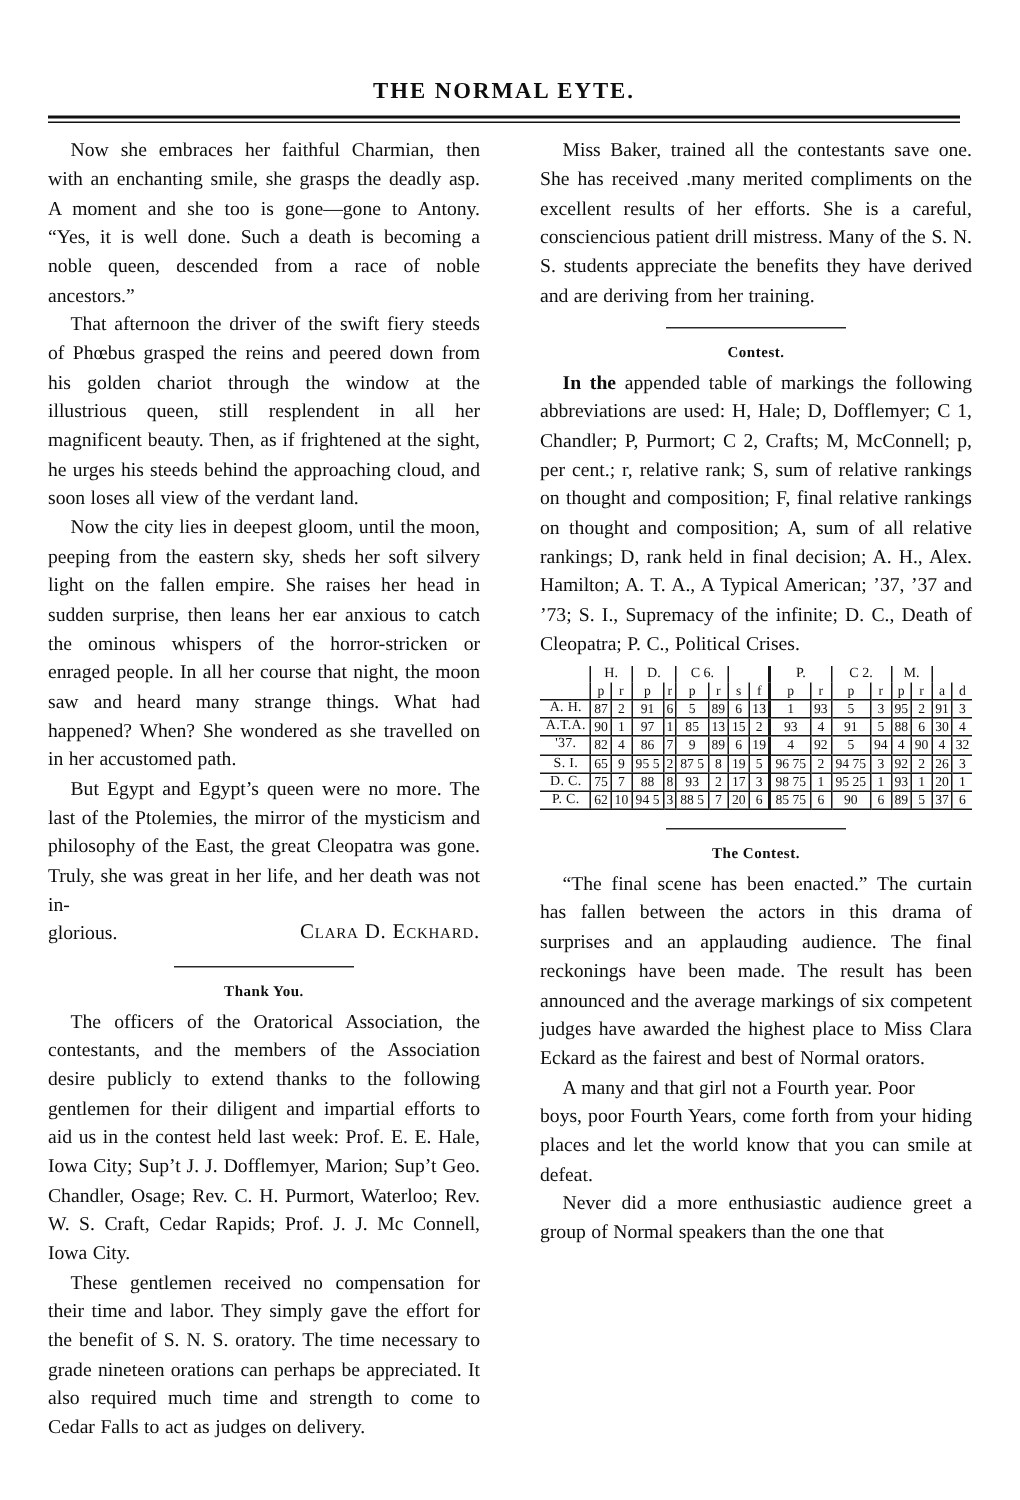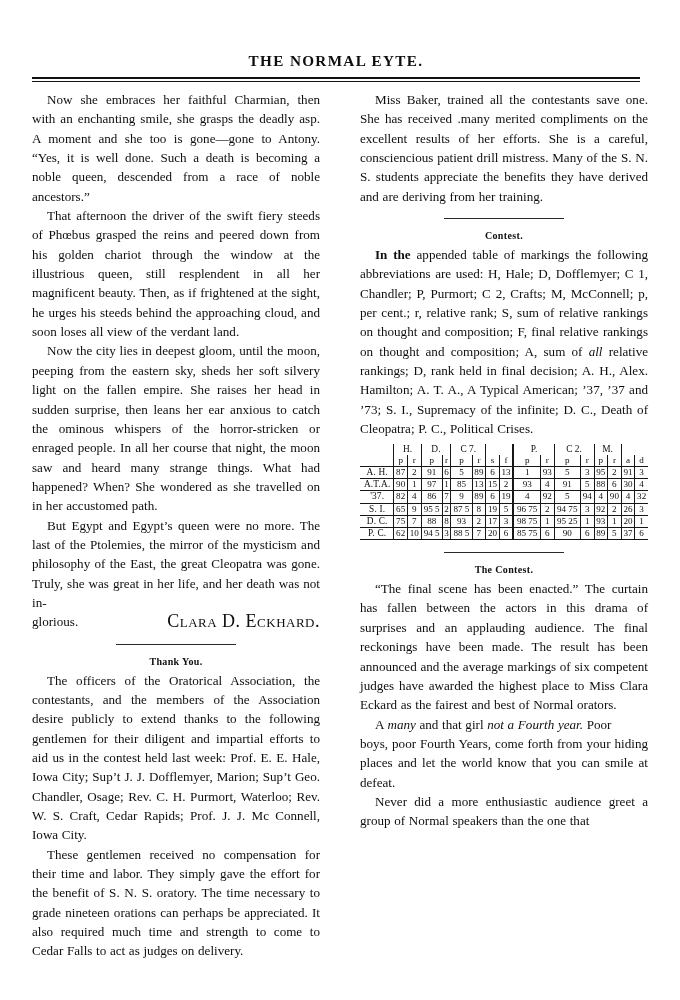--- a/index.html
+++ b/index.html
@@ -69,21 +69,21 @@
     text-indent: 15px;
   }
   .col p.noind {
     text-indent: 0;
   }
   .sig {
     display: block;
     text-align: right;
     font-variant: small-caps;
     letter-spacing: 0.5px;
-    font-size: 18px;
+    font-size: 14px;
   }
   .sig-line {
     margin: 0;
     font-size: 13.1px;
     line-height: 19.35px;
     display: flex;
     justify-content: space-between;
   }
   .sig-line .left { }
   .divider {
@@ -93,21 +93,21 @@
     margin: 12px auto 11px auto;
   }
   h2.sect {
     text-align: center;
     font-size: 10px;
     font-weight: bold;
     margin: 0 0 4px 0;
     letter-spacing: 0.35px;
     font-family: "Liberation Serif", "DejaVu Serif", serif;
   }
-  .it { font-style: italic; }
+  .it { }
 
   
   .tbl-wrap {
     margin: 5px 0 0 0;
   }
   table.markings {
     border-collapse: collapse;
     width: 100%;
     font-size: 9.1px;
     line-height: 11.2px;
@@ -174,21 +174,21 @@
 
       <p class="ind"><span style="font-weight:bold">In the</span><span> appended table of markings the following abbreviations are used:  H, Hale; D, Dofflemyer; C 1, Chandler; P, Purmort; C 2, Crafts; M, McConnell; p, per cent.; r, relative rank; S, sum of relative rankings on thought and composition; F, final relative rankings on thought and composition; A, sum of </span><span class="it">all</span><span> relative rankings; D, rank held in final decision; A. H., Alex. Hamilton; A. T. A., A Typical American; ’37, ’37 and ’73; S. I., Supremacy of the infinite;  D. C., Death of Cleopatra; P. C., Political Crises.</span></p>
 
       <div class="tbl-wrap">
         <table class="markings">
           <thead>
             <tr>
               <th></th>
               <th class="vb grphdr" colspan="2">H.</th>
               <th class="vb grphdr" colspan="2">D.</th>
-              <th class="vb grphdr" colspan="2">C 7.</th>
+              <th class="vb grphdr" colspan="2">C 6.</th>
               <th class="vb"></th>
               <th></th>
               <th class="vb2 grphdr" colspan="2">P.</th>
               <th class="vb grphdr" colspan="2">C 2.</th>
               <th class="vb grphdr" colspan="2">M.</th>
               <th class="vb"></th>
               <th></th>
             </tr>
             <tr class="hb">
               <th></th>

